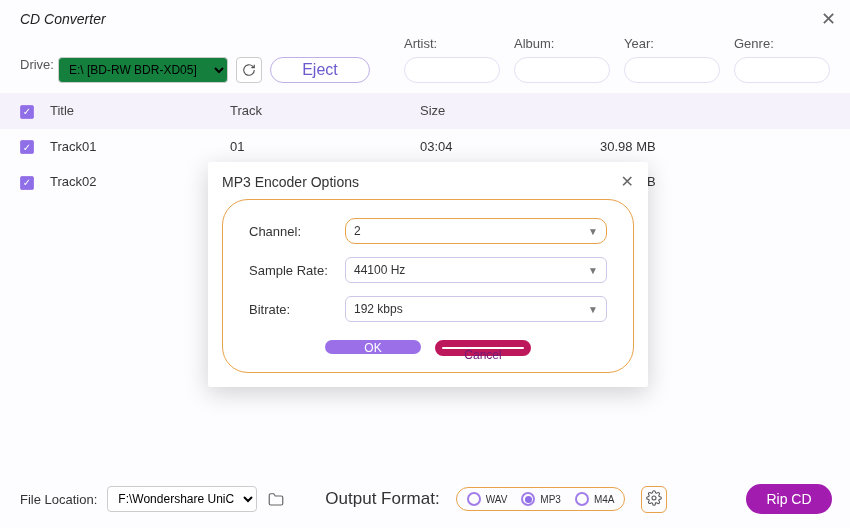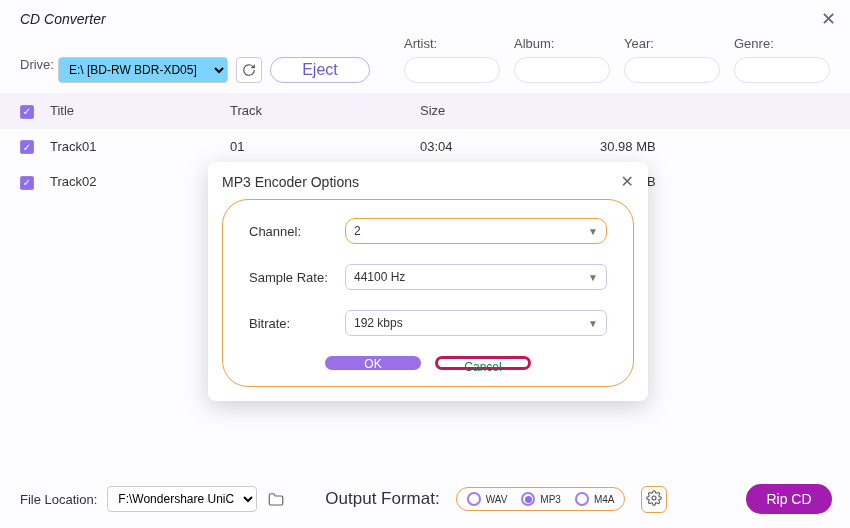--- a/index.html
+++ b/index.html
@@ -3,48 +3,48 @@
 <meta charset="utf-8">
 <style>
   * { box-sizing: border-box; font-family: -apple-system, BlinkMacSystemFont, "Segoe UI", Arial, sans-serif; }
   body { margin: 0; width: 850px; height: 528px; background: #fdfcff; color: #333; position: relative; font-size: 13px; overflow: hidden; }
   .titlebar { display: flex; align-items: center; justify-content: space-between; padding: 8px 14px 4px 20px; }
   .titlebar .title { font-size: 14px; color: #222; font-style: italic; }
   .close-x { font-size: 18px; color: #666; cursor: pointer; }
   .toprow { display: flex; align-items: flex-end; gap: 14px; padding: 2px 20px 10px 20px; }
   .drive-col { display: flex; flex-direction: row; gap: 4px; }
   .lbl { font-size: 13px; color: #555; margin-bottom: 2px; }
-  .drive-select { width: 170px; height: 26px; border: 1px solid #ccc; border-radius: 4px; background: #7dd3fc; padding: 0 6px; font-size: 12px; }
+  .drive-select { width: 170px; height: 26px; border: 1px solid #ccc; border-radius: 4px; background: #15803d; padding: 0 6px; font-size: 12px; }
   .refresh { width: 26px; height: 26px; border: 1px solid #ccc; border-radius: 4px; background: #fff; display: flex; align-items: center; justify-content: center; cursor: pointer; }
   .eject { width: 100px; height: 26px; border: 1px solid #c0b0e8; background: #fff; border-radius: 13px; color: #6a5acd; font-size: 16px; cursor: pointer; }
   .meta-col { display: flex; flex-direction: column; gap: 4px; flex: 1; }
   .meta-input { width: 96px; height: 26px; border: 1px solid #e5e0f2; background: #fff; border-radius: 13px; }
   .spacer-flex { flex: 1; }
   .table-head, .table-row { display: flex; align-items: center; padding: 10px 20px; }
   .table-head { background: #f5f2fb; color: #444; font-size: 13px; }
   .table-row { border-bottom: none; }
   .col-check { width: 30px; }
   .col-title { width: 180px; }
   .col-track { width: 190px; }
   .col-duration { width: 180px; }
   .col-size { flex: 1; }
   .chk { width: 14px; height: 14px; border: 1px solid #a07de8; background: #8f6fe8; border-radius: 2px; display: inline-flex; align-items: center; justify-content: center; color: #fff; font-size: 10px; }
   
-  .modal { position: absolute; left: 208px; top: 162px; width: 440px; background: #fff; border-radius: 8px; box-shadow: 0 6px 24px rgba(0,0,0,0.18); }
+  .modal { position: absolute; left: 208px; top: 162px; width: 440px; background: #fff; border-radius: 2px; box-shadow: 0 6px 24px rgba(0,0,0,0.18); }
   .modal-head { display: flex; align-items: center; justify-content: space-between; padding: 10px 14px 8px 14px; font-size: 14px; color: #333; }
   .modal-body { margin: 0 14px 14px 14px; border: 1.5px solid #e8a24a; border-radius: 26px; padding: 18px 26px 16px 26px; position: relative; }
-  .opt-row { display: flex; align-items: center; margin-bottom: 20px; }
+  .opt-row { display: flex; align-items: center; margin-bottom: 13px; }
   .opt-row .olabel { width: 96px; font-size: 13px; color: #333; }
   .opt-select { flex: 1; height: 26px; border: 1px solid #cfc6e8; border-radius: 6px; background: #fff; padding: 0 8px; font-size: 12px; position: relative; display: flex; align-items: center; justify-content: space-between; }
   .opt-select.outlined { border: 1.5px solid #e8a24a; border-radius: 10px; }
   .caret { font-size: 10px; color: #777; }
   .btn-row { display: flex; gap: 14px; justify-content: center; margin-top: 18px; }
   .btn { width: 96px; height: 14px; border-radius: 15px; font-size: 12px; cursor: pointer; }
   .btn.ok { background: #9a6fe8; color: #fff; border: none; }
-  .btn.cancel { background: #fff; border: 3px solid #be185d; color: #15803d; }
+  .btn.cancel { background: #fff; border: 7px solid #be185d; color: #701a75; }
   
   .bottom { position: absolute; left: 0; right: 0; bottom: 0; padding: 10px 18px 14px 20px; display: flex; align-items: center; gap: 10px; }
   .file-loc-sel { width: 150px; height: 26px; border: 1px solid #ccc; background: #fff; border-radius: 4px; font-size: 12px; padding: 0 6px; }
   .folder-icon svg { display: block; }
   .of-label { margin-left: 30px; margin-right: 6px; font-size: 17px; color: #333; }
   .fmt-group { display: flex; align-items: center; gap: 14px; border: 1.5px solid #e8a24a; border-radius: 14px; padding: 4px 10px; }
   .radio { width: 14px; height: 14px; border: 2px solid #a07de8; border-radius: 50%; display: inline-flex; align-items: center; justify-content: center; }
   .radio.sel::after { content: ""; width: 7px; height: 7px; background: #8f6fe8; border-radius: 50%; }
   .fmt-opt { display: flex; align-items: center; gap: 5px; font-size: 10px; cursor: pointer; }
   .gear-box { border: 1.5px solid #e8a24a; border-radius: 6px; padding: 3px 4px; margin-left: 6px; cursor: pointer; }

